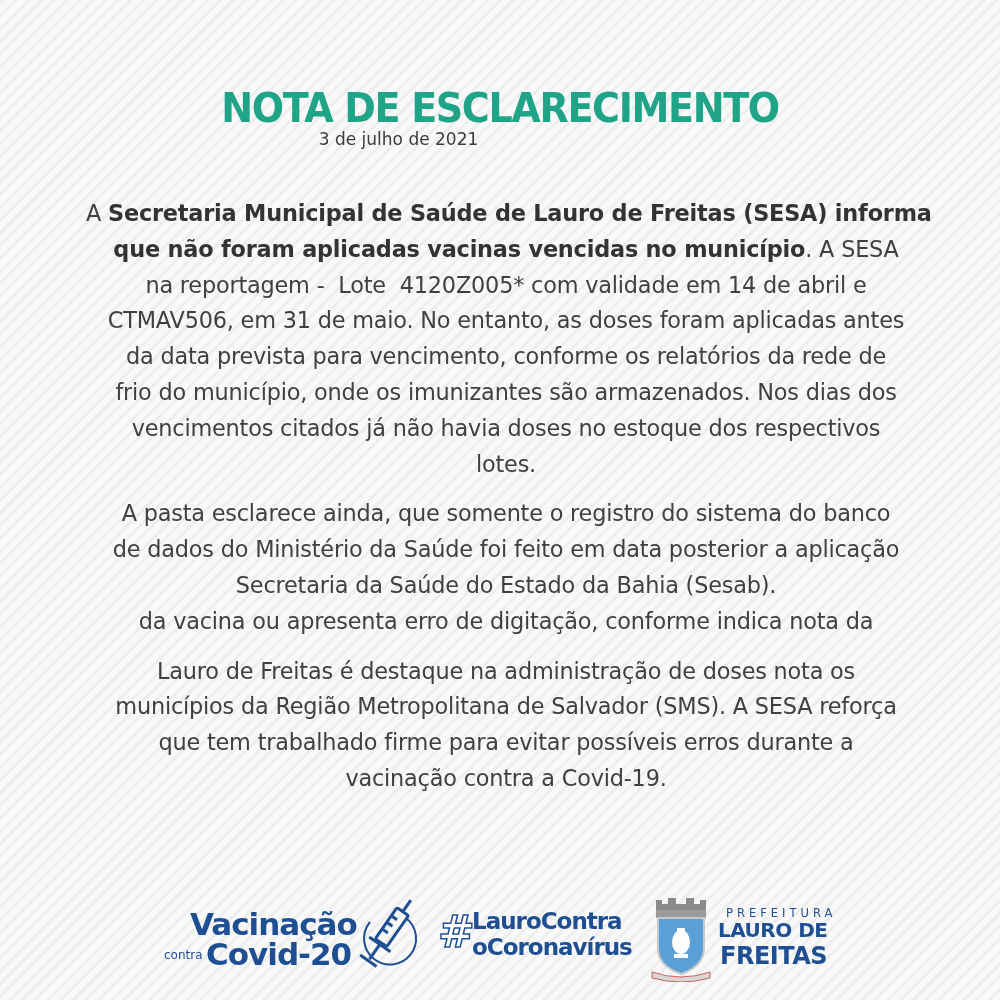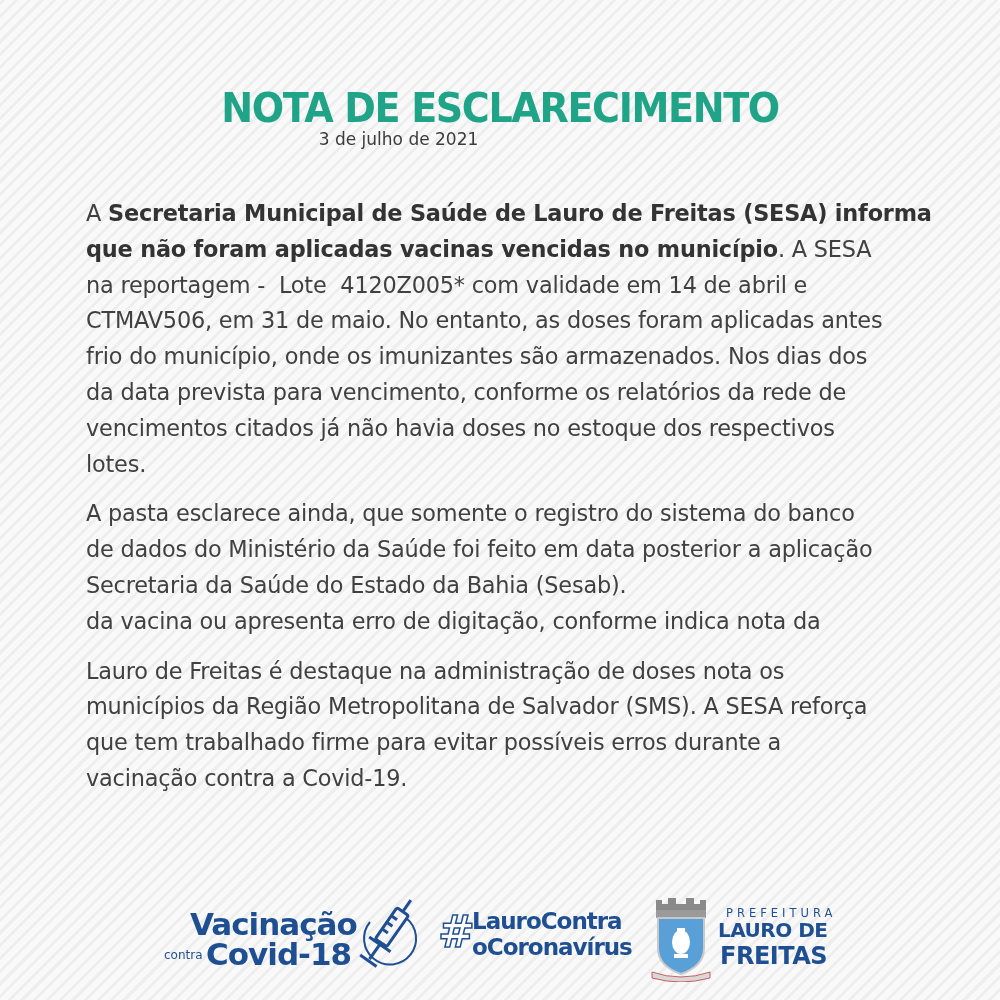--- a/index.html
+++ b/index.html
@@ -31,21 +31,21 @@
     font-size: 17px;
     color: #3c3c3c;
   }
   .body-text {
     position: absolute; left: 86px; top: 196px; width: 840px;
     font-size: 22.4px;
     line-height: 35.8px;
     letter-spacing: -0.2px;
     color: #404040;
   }
-  .body-text p { margin-bottom: 14px; }
+  .body-text p { margin-bottom: 14px; text-align: center; }
   .body-text .lead-bold { font-weight: bold; color: #333; }
   .line { display: block; white-space: nowrap; }
 
   .footer { position: absolute; top: 888px; left: 0; width: 887px; height: 100px; }
 
   .logo-vac { position: absolute; left: 190px; top: 4px; width: 230px; height: 90px; }
   .vac-word {
     position: absolute; left: 0; top: 14px;
     font-weight: bold; font-size: 31px; color: #1f4f93; letter-spacing: -1px;
   }
@@ -94,22 +94,22 @@
 
 <h1 class="title">NOTA DE ESCLARECIMENTO</h1>
 <div class="date">3 de julho de 2021</div>
 
 <div class="body-text">
   <p>
     <span class="line"><span>A </span><b class="lead-bold">Secretaria Municipal de Saúde de Lauro de Freitas (SESA) informa</b></span>
     <span class="line"><b class="lead-bold">que não foram aplicadas vacinas vencidas no município</b><span>. A SESA</span></span>
     <span class="line" style="white-space: pre;">na reportagem -  Lote  4120Z005* com validade em 14 de abril e</span>
     <span class="line">CTMAV506, em 31 de maio. No entanto, as doses foram aplicadas antes</span>
+    <span class="line">da data prevista para vencimento, conforme os relatórios da rede de</span>
     <span class="line">frio do município, onde os imunizantes são armazenados. Nos dias dos</span>
-    <span class="line">da data prevista para vencimento, conforme os relatórios da rede de</span>
     <span class="line">vencimentos citados já não havia doses no estoque dos respectivos</span>
     <span class="line">lotes.</span>
   </p>
   <p>
     <span class="line">A pasta esclarece ainda, que somente o registro do sistema do banco</span>
     <span class="line">de dados do Ministério da Saúde foi feito em data posterior a aplicação</span>
     <span class="line">Secretaria da Saúde do Estado da Bahia (Sesab).</span>
     <span class="line">da vacina ou apresenta erro de digitação, conforme indica nota da</span>
   </p>
   <p>
@@ -118,21 +118,21 @@
     <span class="line">que tem trabalhado firme para evitar possíveis erros durante a</span>
     <span class="line">vacinação contra a Covid-19.</span>
   </p>
 </div>
 
 <div class="footer">
 
   <div class="logo-vac">
     <span class="vac-word">Vacinação</span>
     <span class="vac-contra">contra</span>
-    <span class="vac-covid">Covid-18</span>
+    <span class="vac-covid">Covid-20</span>
     <svg class="syringe" viewBox="0 0 70 90">
       <path d="M20 30 A26 26 0 1 0 56 26" fill="none" stroke="#1f4f93" stroke-width="2"></path>
       <g transform="rotate(35 35 45)" fill="none" stroke="#1f4f93" stroke-width="3" stroke-linejoin="round">
         <line x1="35" y1="0" x2="35" y2="14"></line>
         <rect x="28" y="14" width="14" height="38" rx="2"></rect>
         <line x1="28" y1="24" x2="35" y2="24"></line>
         <line x1="28" y1="32" x2="35" y2="32"></line>
         <line x1="28" y1="40" x2="35" y2="40"></line>
         <line x1="22" y1="54" x2="48" y2="54"></line>
         <line x1="35" y1="54" x2="35" y2="72"></line>

